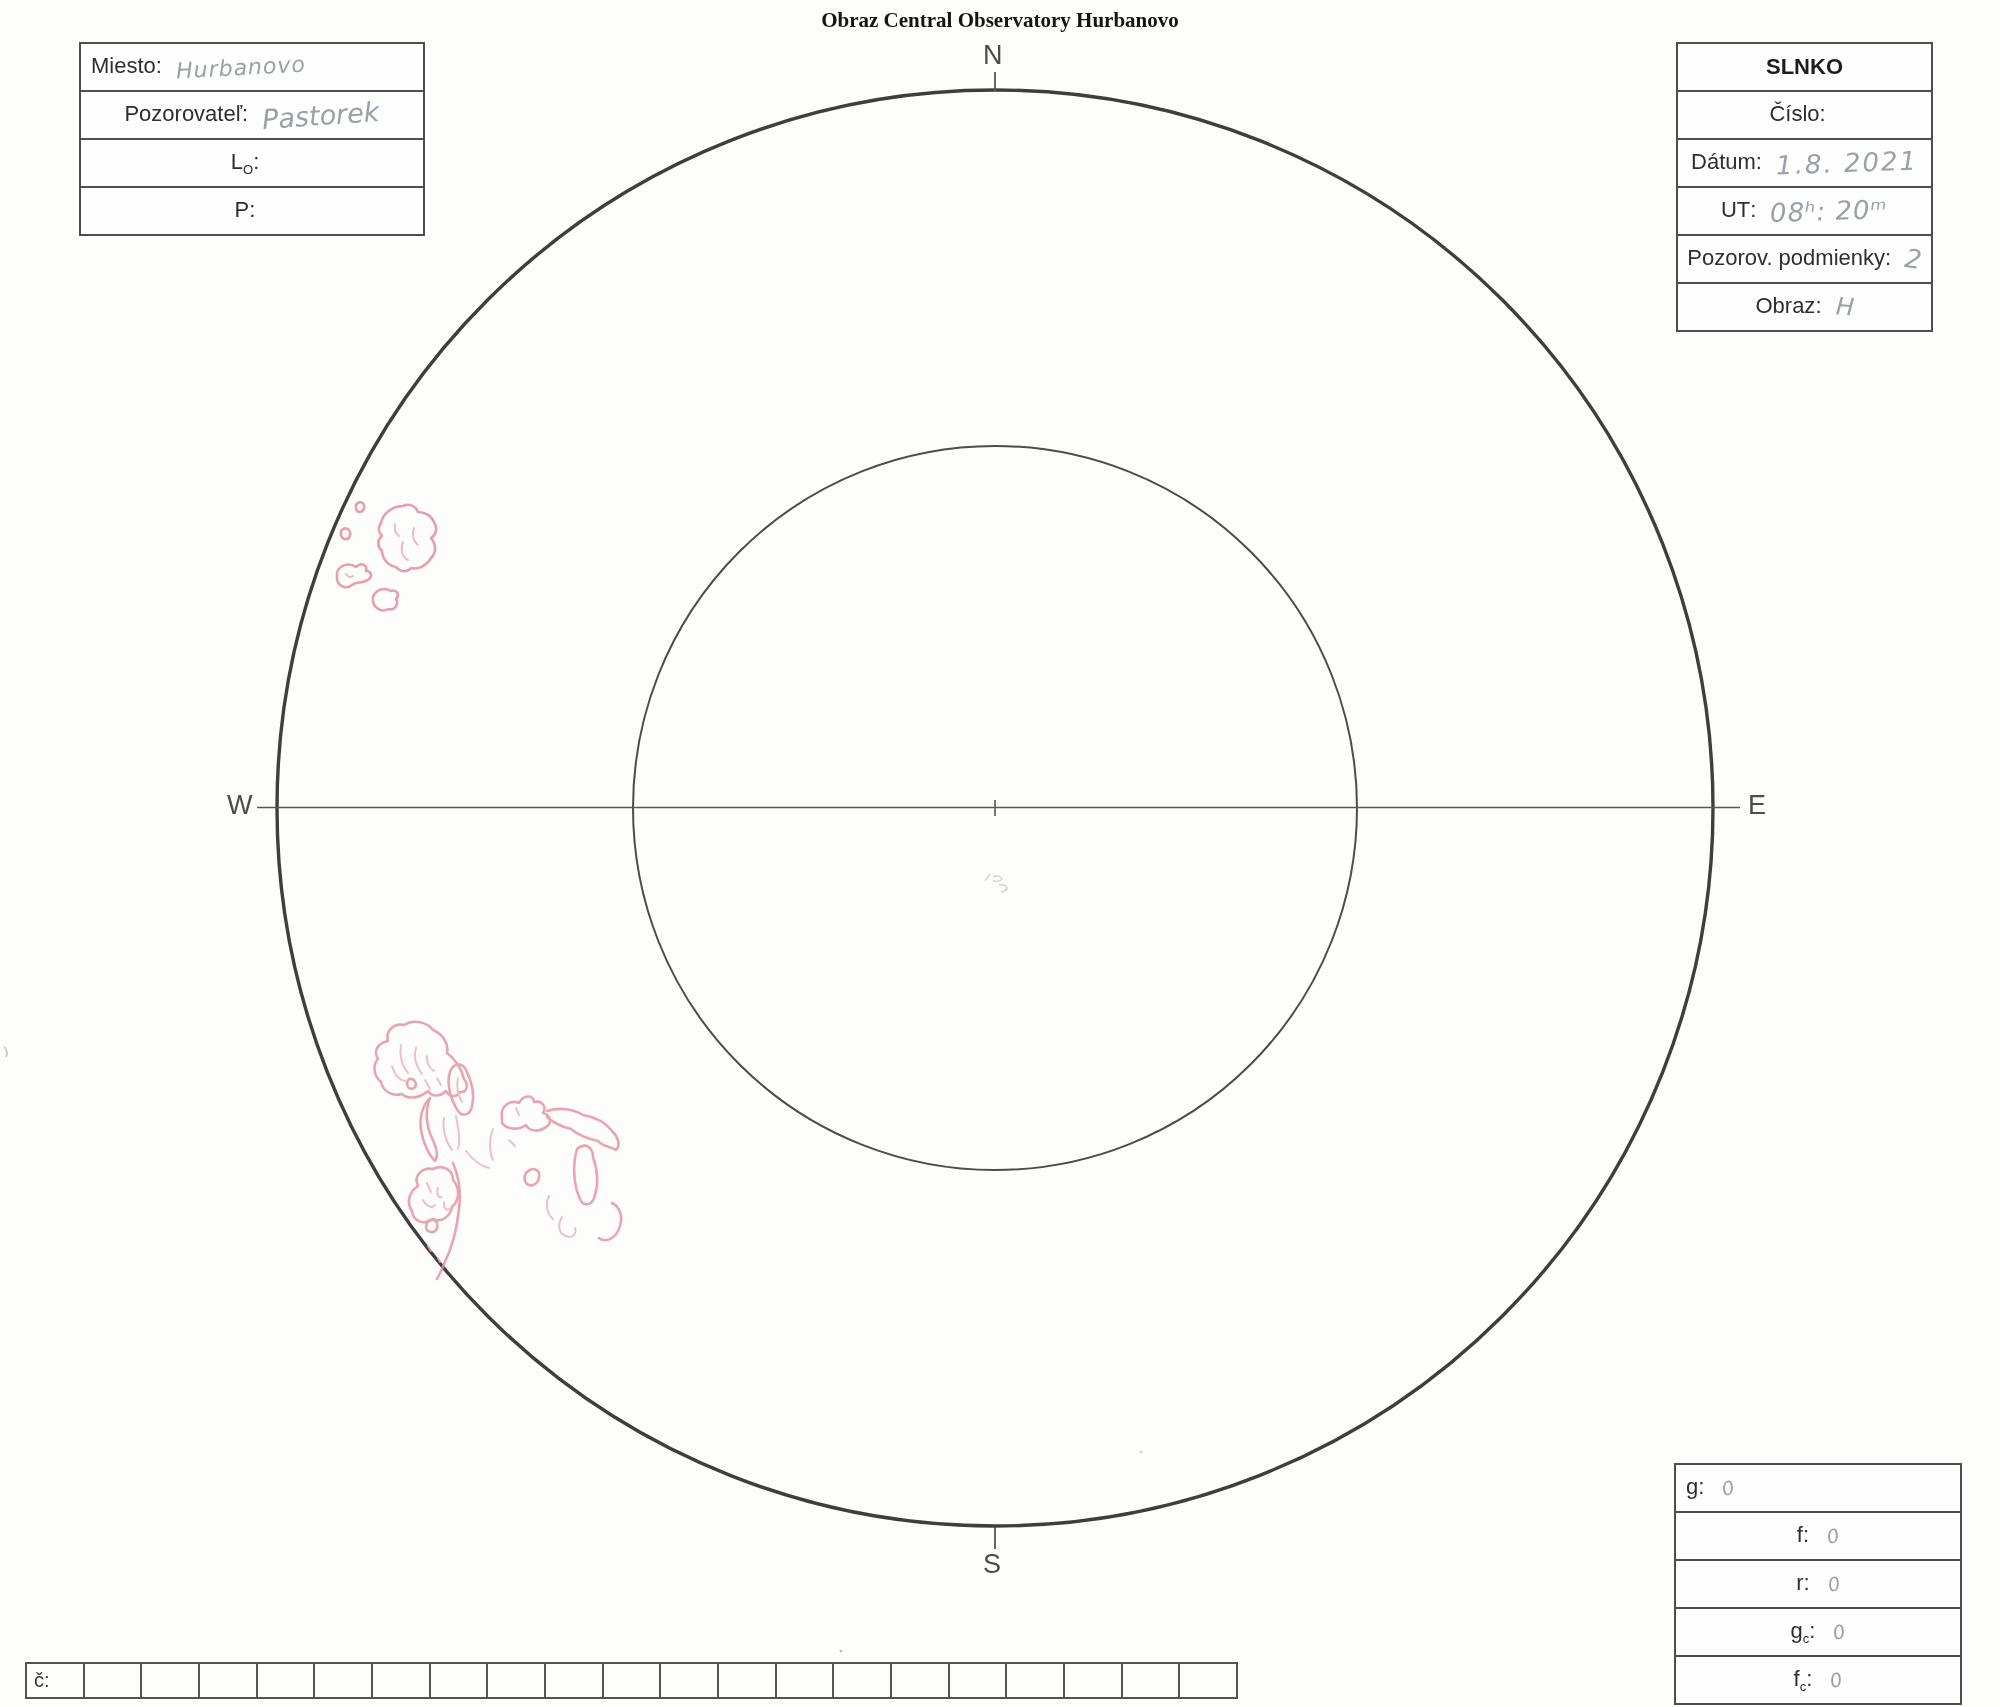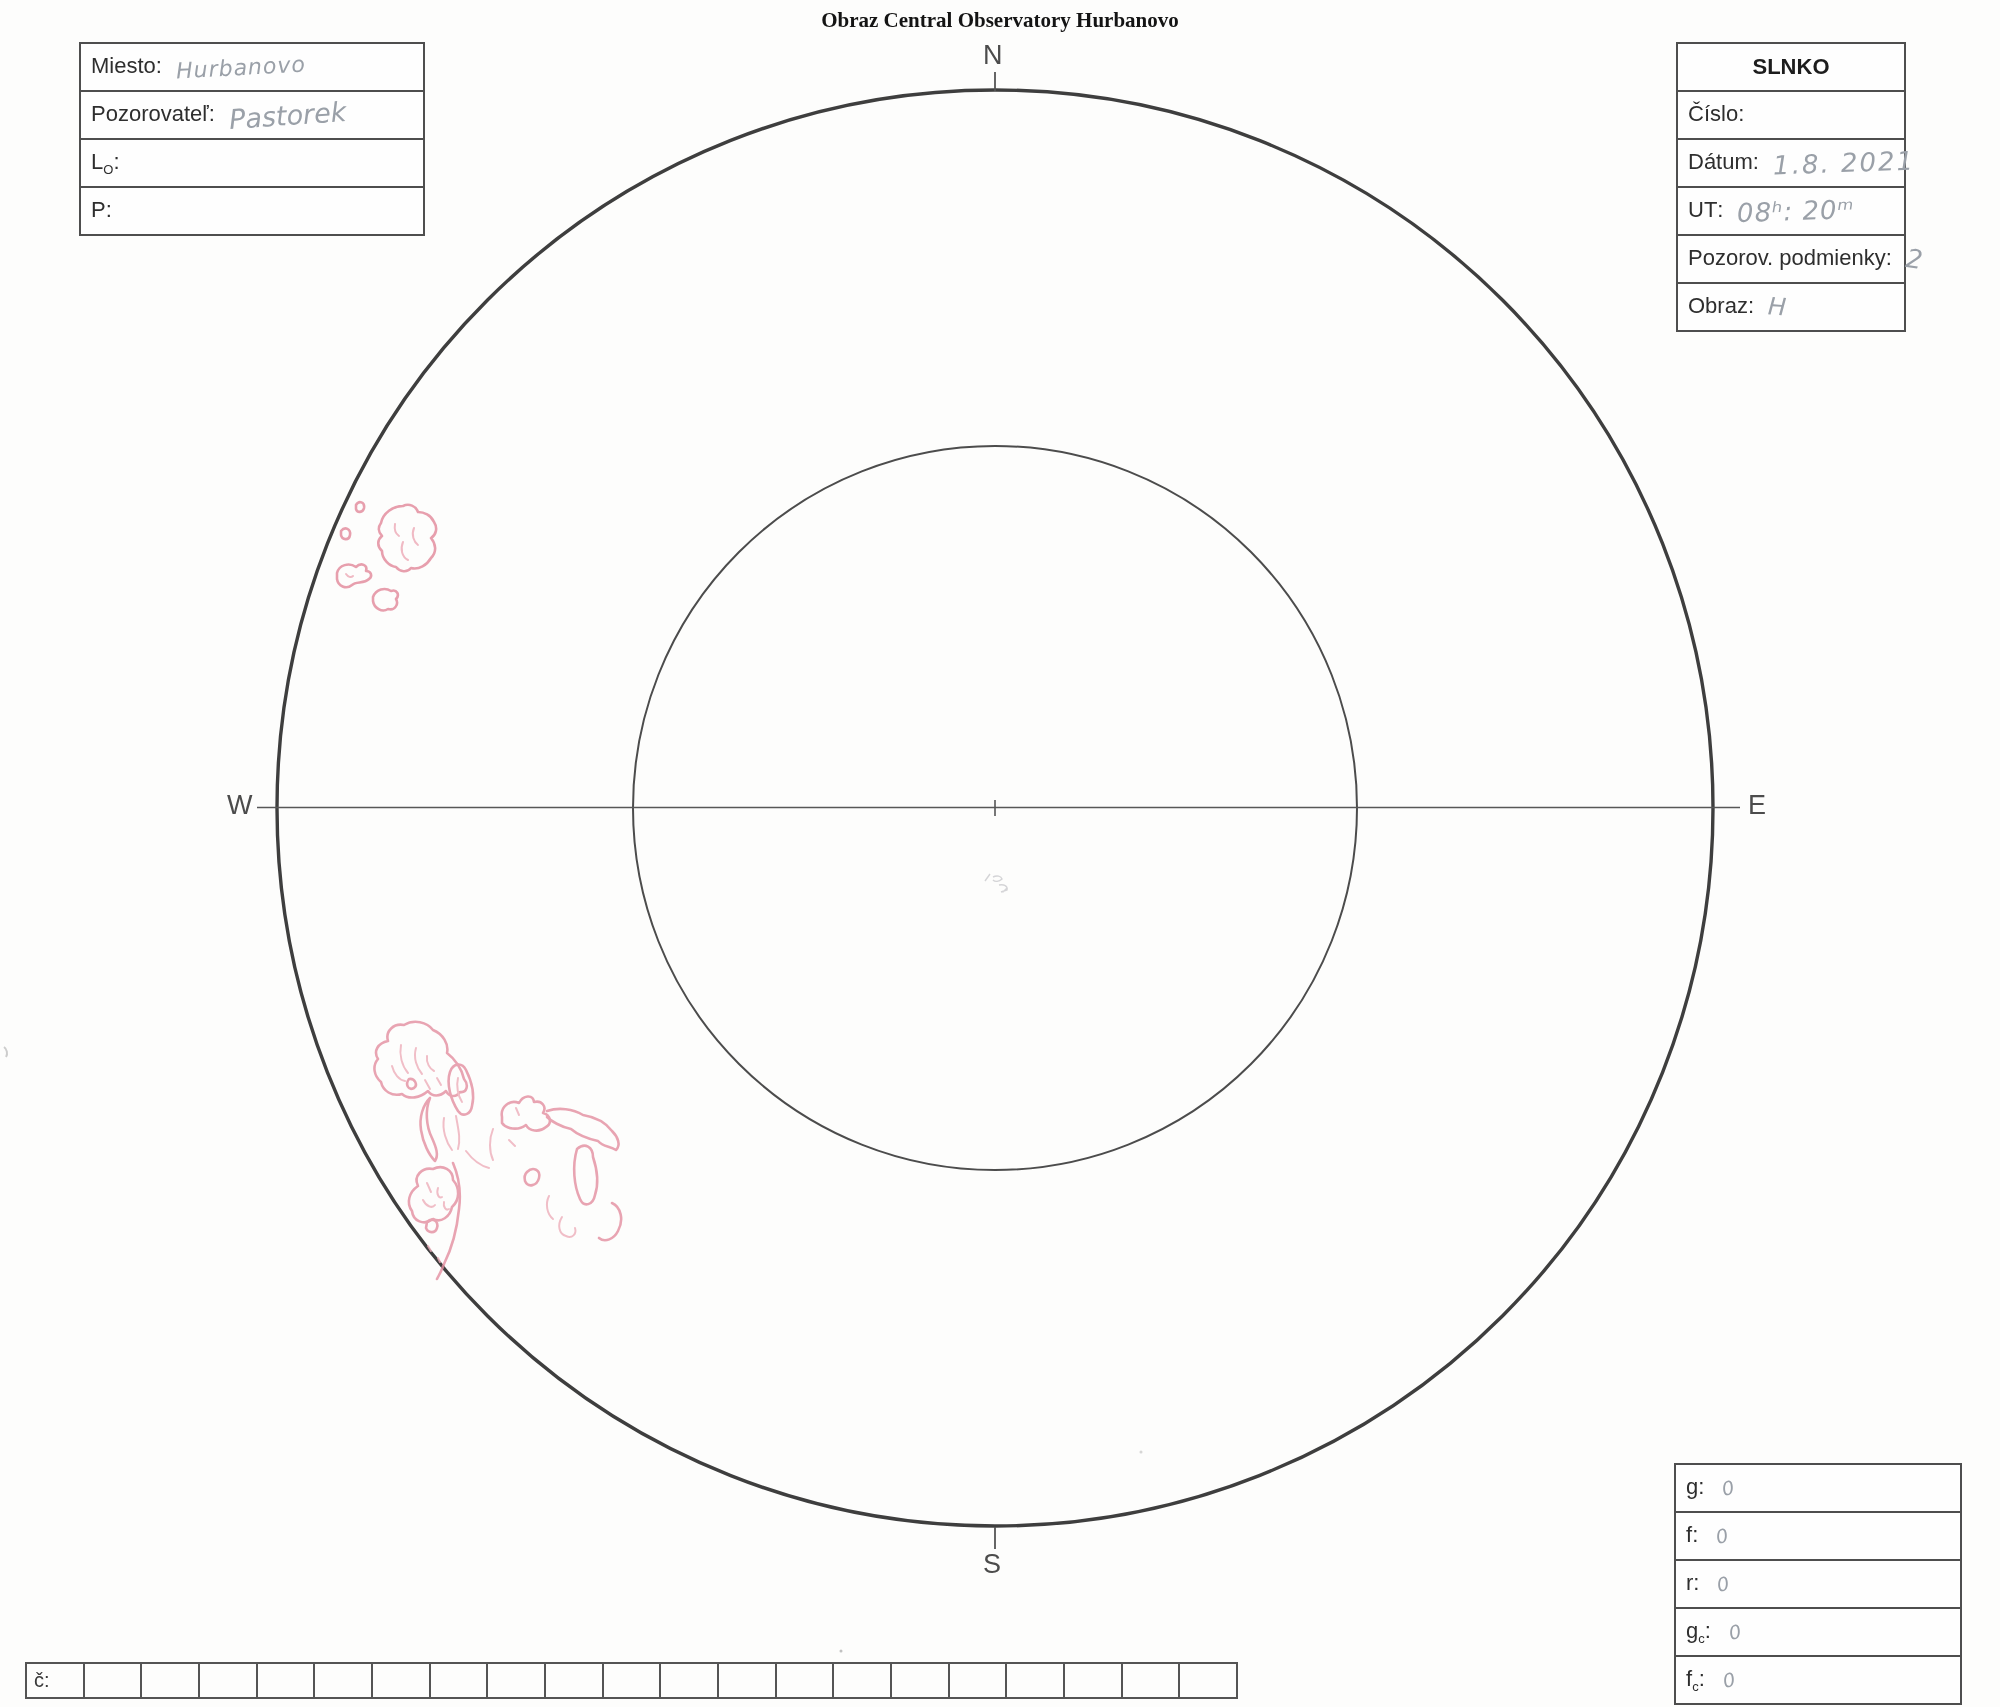--- a/index.html
+++ b/index.html
@@ -18,21 +18,21 @@
   .compass {
     position:absolute; font-size:27px; color:#4c4c4c; line-height:1;
   }
 
   .panel { position:absolute; }
   .row {
     box-sizing:border-box; border:2px solid #4e4e4e; background:#fefefe;
     height:50px; display:flex; align-items:center; padding:0 10px;
     font-size:22px; color:#2e2e2e; white-space:nowrap;
   }
-  .row + .row { margin-top:-2px; }
+  .row + .row { margin-top:-2px;justify-content:center; }
   .row sub { font-size:13px; line-height:1; transform:translateY(2px); }
   .hdr { justify-content:center; font-weight:bold; font-size:22px; color:#1d1d1d; }
 
   .hand {
     display:inline-block; font-family:"DejaVu Sans", sans-serif;
     font-style:italic; color:#9aa0a8; margin-left:14px;
   }
   .h-miesto   { font-size:22px; transform:rotate(-3deg); letter-spacing:1px; }
   .h-pastorek { font-size:27px; transform:rotate(-4deg); }
   .h-datum    { font-size:26px; transform:rotate(-2deg); letter-spacing:2px; }
@@ -132,21 +132,21 @@
     <div class="row">
       <span><span>L</span><sub>O</sub><span>:</span></span>
       <span class="hand"></span>
     </div>
     <div class="row">
       <span><span>P</span><sub></sub><span>:</span></span>
       <span class="hand"></span>
     </div>
   </div>
 
-  <div class="panel" style="left:1676px; top:42px; width:230px;">
+  <div class="panel" style="left:1676px; top:42px; width:257px;">
     <div class="row hdr">SLNKO</div>
     <div class="row">
       <span><span>Číslo</span><sub></sub><span>:</span></span>
       <span class="hand"></span>
     </div>
     <div class="row">
       <span><span>Dátum</span><sub></sub><span>:</span></span>
       <span class="hand h-datum">1.8. 2021</span>
     </div>
     <div class="row">

